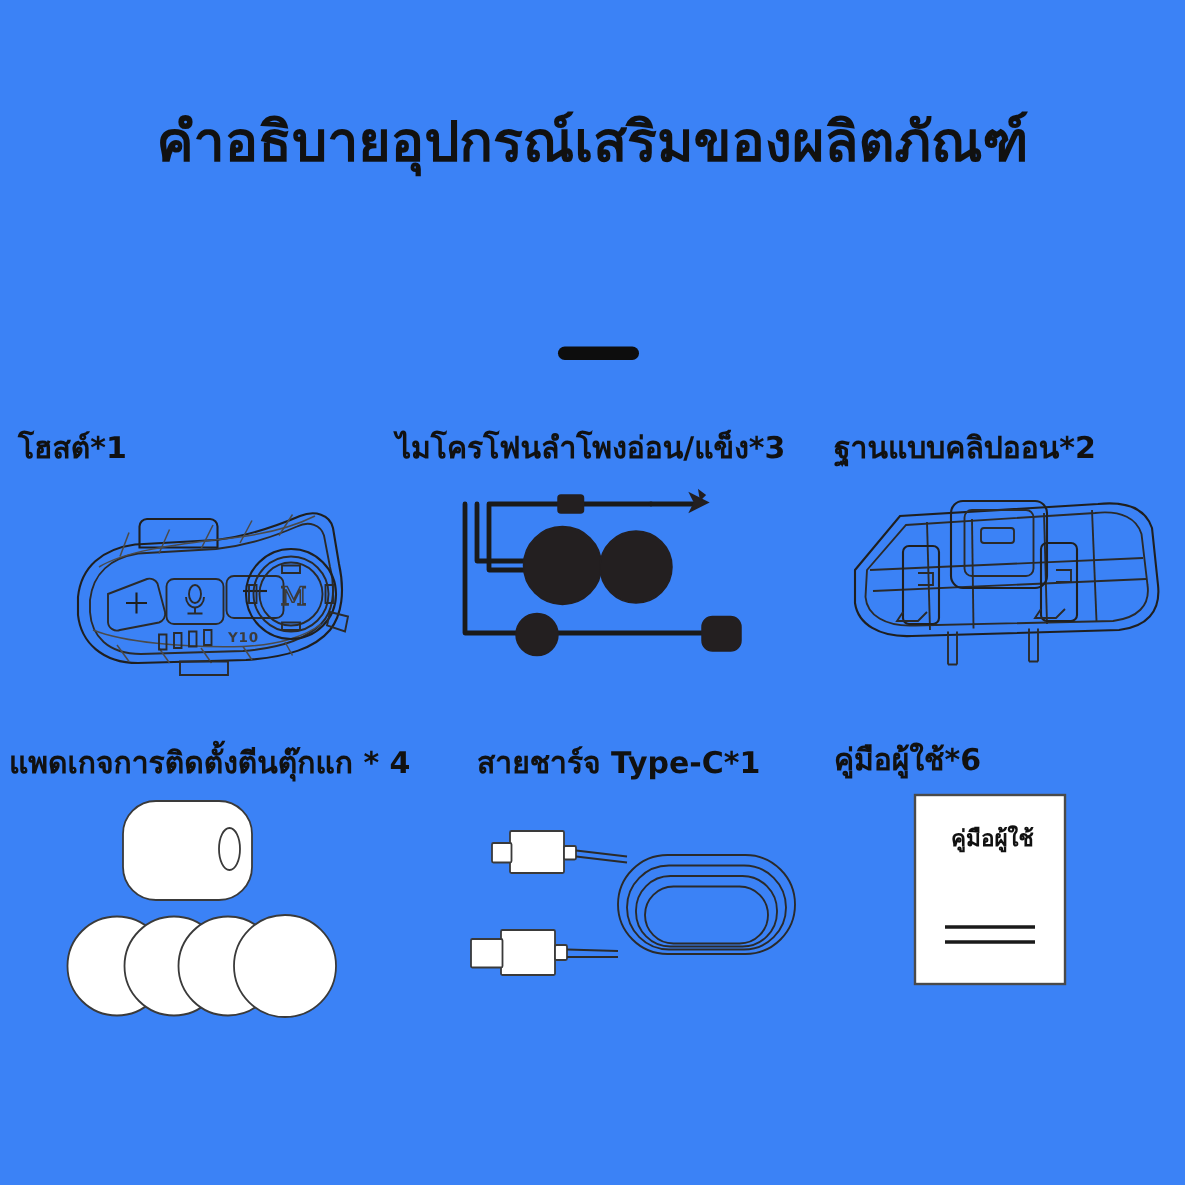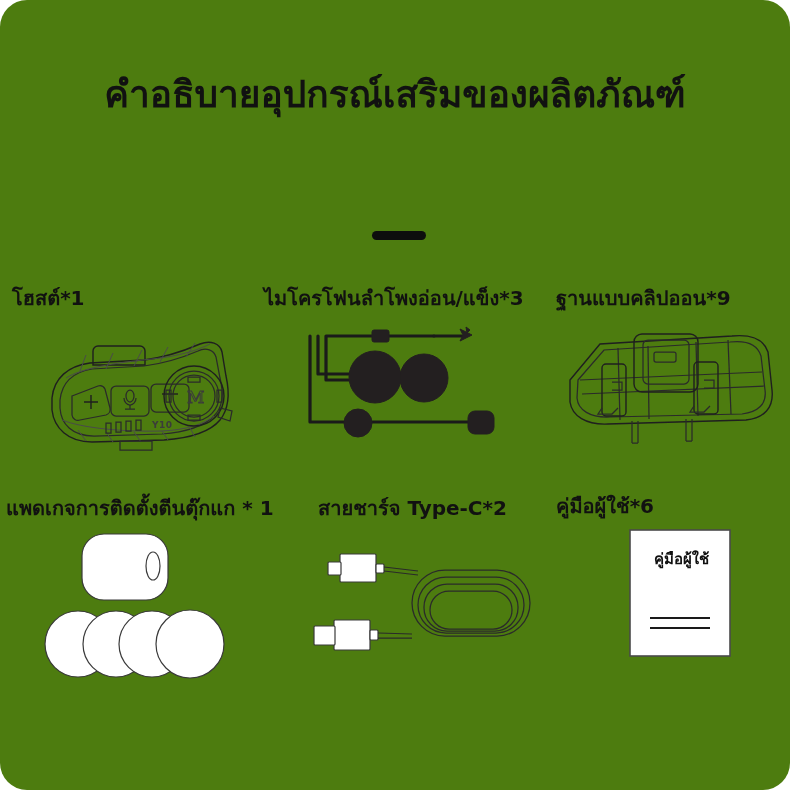--- a/index.html
+++ b/index.html
@@ -14,22 +14,21 @@
     position: relative;
     font-family: "DejaVu Sans", "Liberation Sans", sans-serif;
     overflow: hidden;
     color: #111111;
   }
   .page {
     position: absolute;
     left: 0; top: 0;
     width: 790px;
     height: 790px;
-    background: #4d7c0f;
-    border-radius: 27px;
+    background: #3b82f6;
   }
 
   
   .title {
     position: absolute;
     left: 0;
     top: 72px;
     width: 790px;
     text-align: center;
     font-size: 37px;
@@ -77,21 +76,21 @@
   
   .cell-velcro    { left: 6px;   top: 492px; width: 310px; }
   .cell-cable     { left: 318px; top: 492px; width: 212px; }
   .cell-manual    { left: 556px; top: 490px; width: 228px; }
 
   .cell-host .art   { top: 42px; left: 22px; }
   .cell-mic  .art   { top: 40px; left: 36px; }
   .cell-clip .art   { top: 42px; left: 0px; }
   .cell-velcro .art { top: 34px; left: 36px; }
   .cell-cable  .art { top: 34px; left: -6px; }
-  .cell-manual .art { top: 34px; left: 68px; }
+  .cell-manual .art { top: 34px; left: 48px; }
 
   svg { display: block; overflow: visible; }
   .ln   { fill: none; stroke: #2a2a2a; stroke-width: 1.25; }
   .ln-t { fill: none; stroke: #4a4a4a; stroke-width: 1; }
   .ln-h { fill: none; stroke: #1f1f1f; stroke-width: 1.4; }
   .fill-dark { fill: #231f20; stroke: #231f20; stroke-width: 1; }
   .wire { fill: none; stroke: #1a1a1a; stroke-width: 3.2; stroke-linecap: round; stroke-linejoin: round; }
   .outline-thin { fill: #ffffff; stroke: #3a3a3a; stroke-width: 1.2; }
   .book-txt {
     font-size: 15px;
@@ -207,21 +206,21 @@
         <path class="wire" d="M56 100 L172 100"></path>
 
         <circle class="fill-dark" cx="58" cy="101" r="14"></circle>
 
         <rect class="fill-dark" x="168" y="89" width="26" height="23" rx="7"></rect>
       </svg>
     </div>
   </div>
 
   <div class="item cell-clip">
-    <div class="item-label">ฐานแบบคลิปออน*9</div>
+    <div class="item-label">ฐานแบบคลิปออน*2</div>
     <div class="art">
       <svg width="228" height="128" viewBox="0 0 228 128">
 
         <path class="ln-h" d="M14 56 L44 20 L176 12 C196 10 208 16 212 28 L216 66
                                C218 84 208 94 190 96 L52 100 C30 101 16 92 14 78 Z"></path>
         <path class="ln" d="M22 56 L48 26 L174 18 C192 16 202 22 205 32 L209 66
                             C211 80 202 88 186 90 L54 93 C34 94 22 86 21 74 Z"></path>
 
         <path class="ln" d="M24 56 L206 48"></path>
         <path class="ln" d="M26 70 L208 62"></path>
@@ -244,37 +243,37 @@
         <path class="ln" d="M148 56 h10 v8 h-10"></path>
         <path class="ln" d="M138 82 l-4 6 h14 l6 -6"></path>
 
         <path class="ln" d="M76 97 v22 M82 97 v22 M76 119 h6"></path>
         <path class="ln" d="M130 95 v22 M136 95 v22 M130 117 h6"></path>
       </svg>
     </div>
   </div>
 
   <div class="item cell-velcro">
-    <div class="item-label">แพดเกจการติดตั้งตีนตุ๊กแก * 1</div>
+    <div class="item-label">แพดเกจการติดตั้งตีนตุ๊กแก * 4</div>
     <div class="art">
       <svg width="200" height="160" viewBox="0 0 200 160">
 
         <path class="outline-thin" d="M62 8 h42 a22 22 0 0 1 22 22 v22 a22 22 0 0 1 -22 22 h-42 a22 22 0 0 1 -22 -22 v-22 a22 22 0 0 1 22 -22 z"></path>
         <ellipse class="outline-thin" cx="111" cy="40" rx="7" ry="14"></ellipse>
 
         <circle class="outline-thin" cx="36" cy="118" r="33"></circle>
         <circle class="outline-thin" cx="74" cy="118" r="33"></circle>
         <circle class="outline-thin" cx="110" cy="118" r="33"></circle>
         <circle class="outline-thin" cx="148" cy="118" r="34"></circle>
       </svg>
     </div>
   </div>
 
   <div class="item cell-cable">
-    <div class="item-label">สายชาร์จ Type-C*2</div>
+    <div class="item-label">สายชาร์จ Type-C*1</div>
     <div class="art">
       <svg width="226" height="156" viewBox="0 0 226 156">
 
         <rect class="outline-thin" x="28" y="28" width="36" height="28" rx="1"></rect>
         <rect class="outline-thin" x="16" y="36" width="13" height="13" rx="1"></rect>
 
         <rect class="outline-thin" x="64" y="38" width="8" height="9" rx="1"></rect>
         <path class="ln" d="M72 41 L106 45"></path>
         <path class="ln" d="M72 45 L106 49"></path>
 

